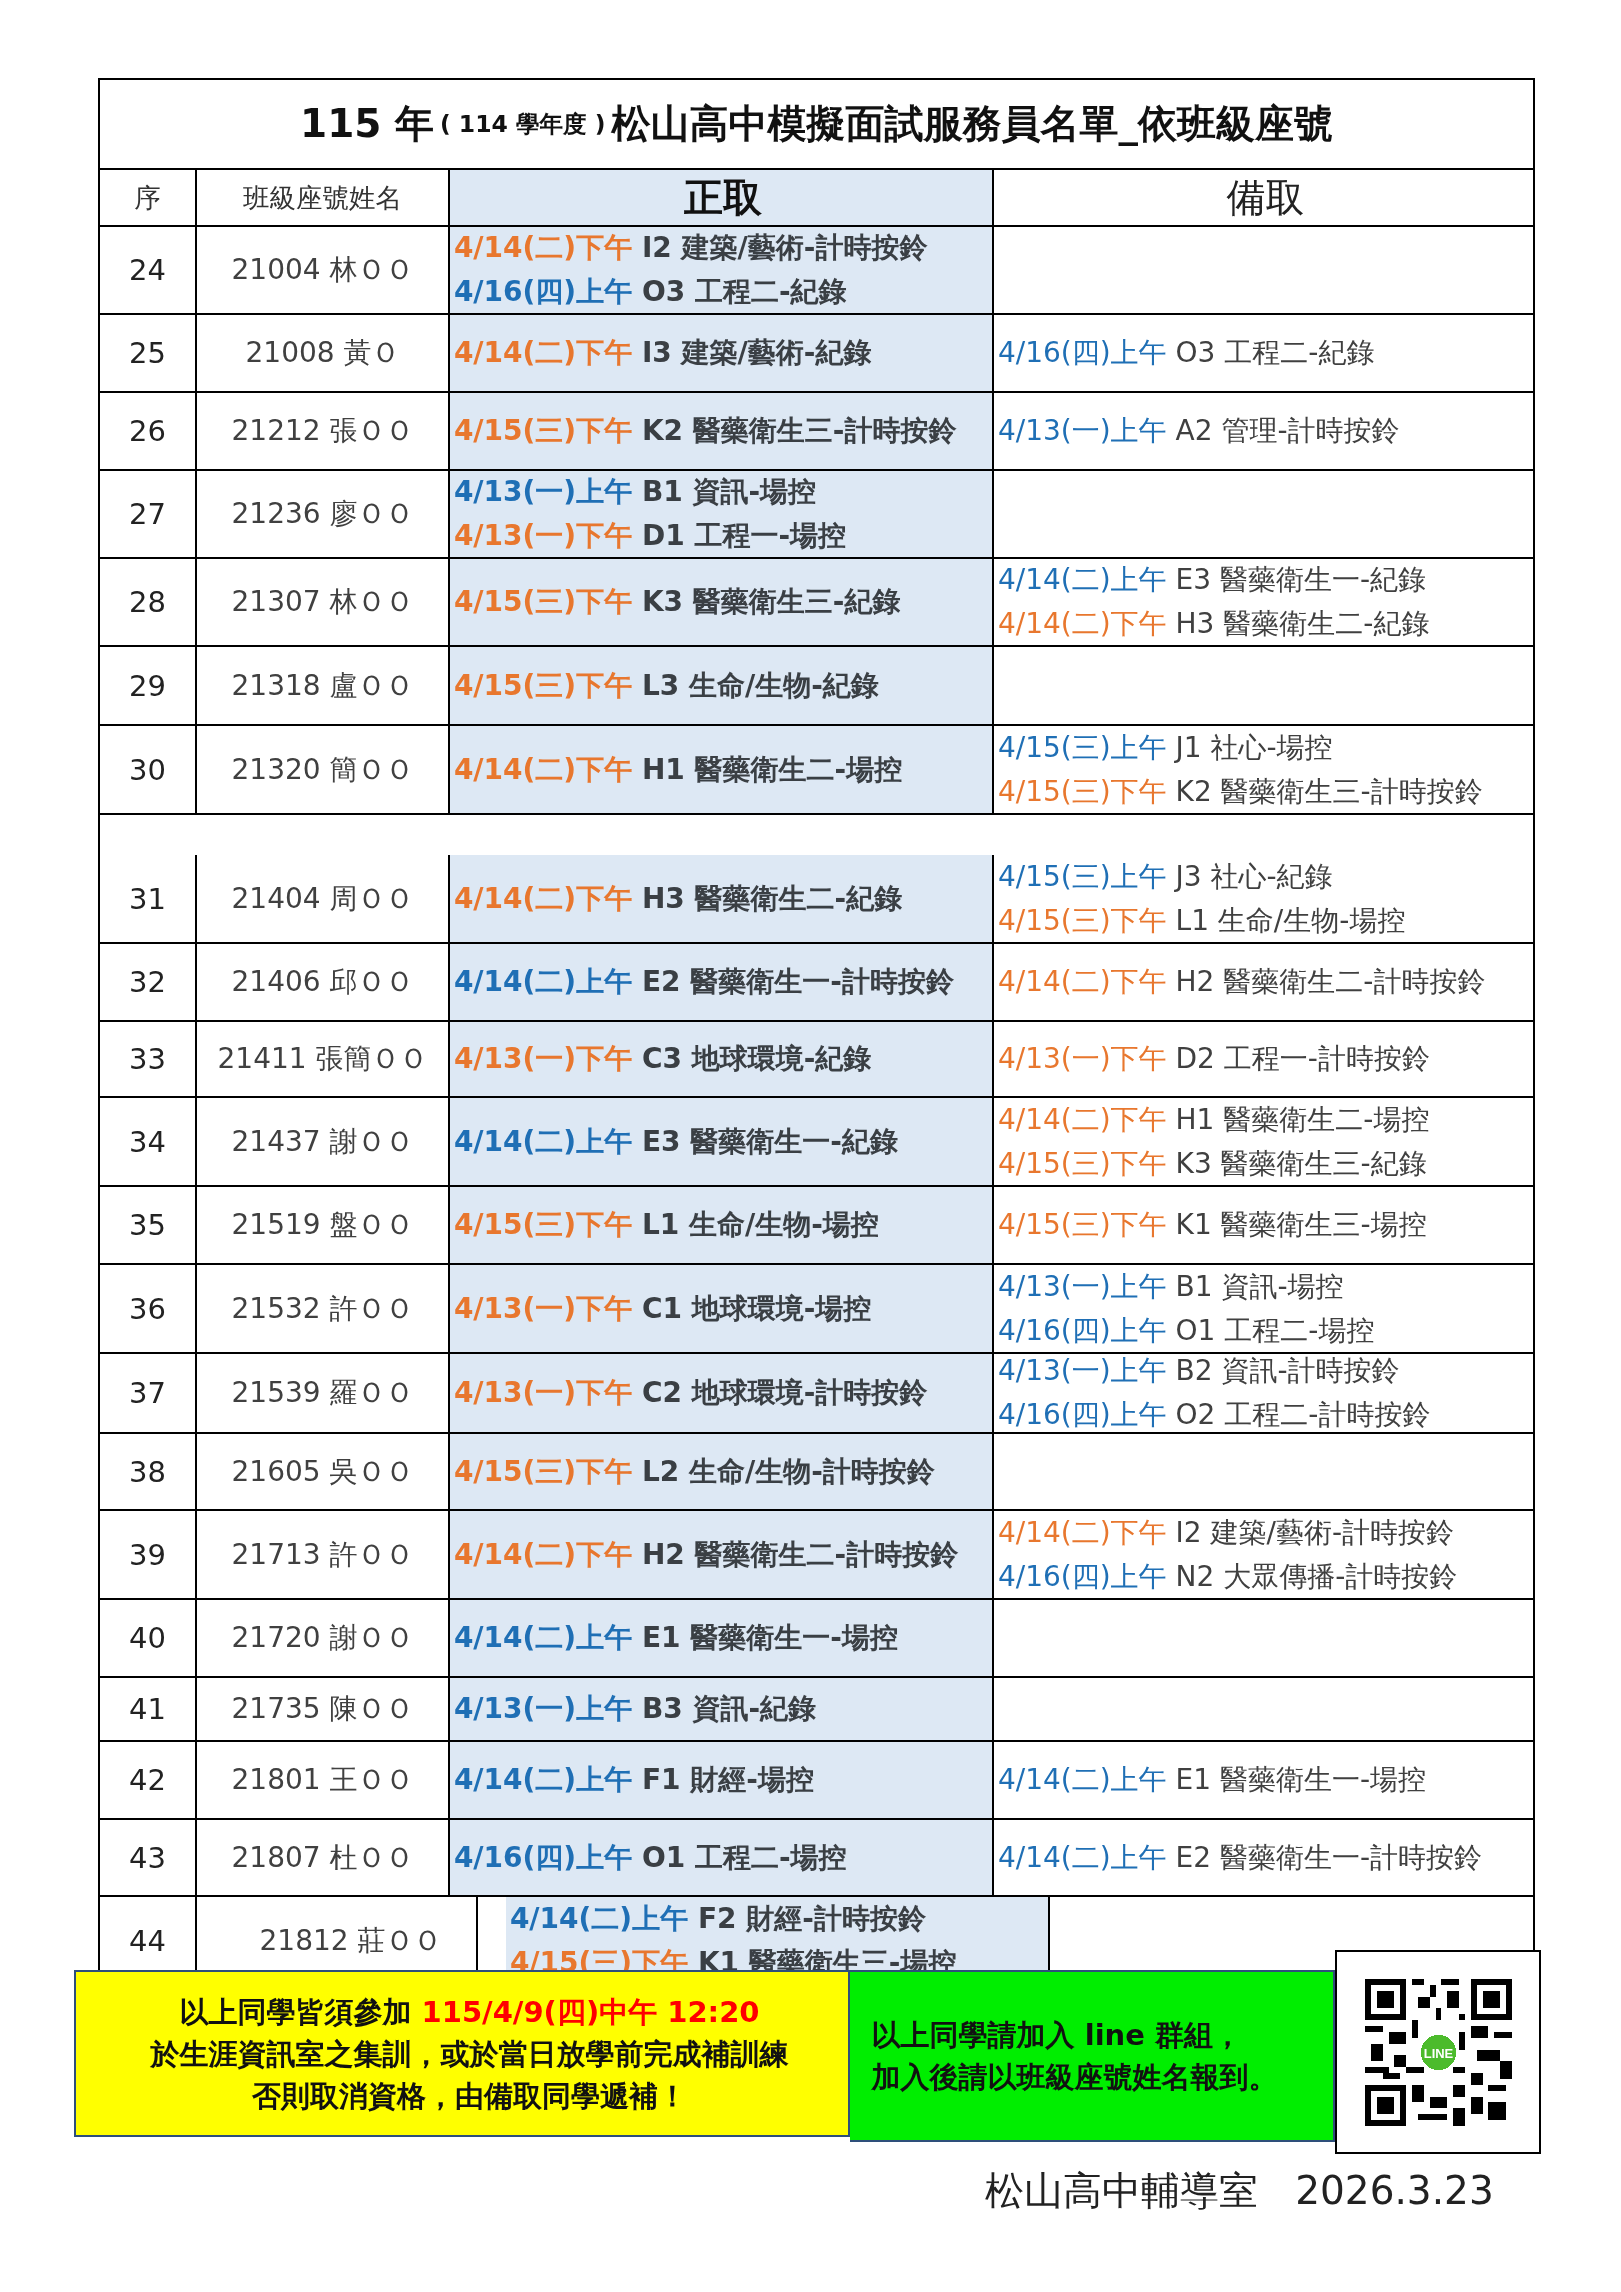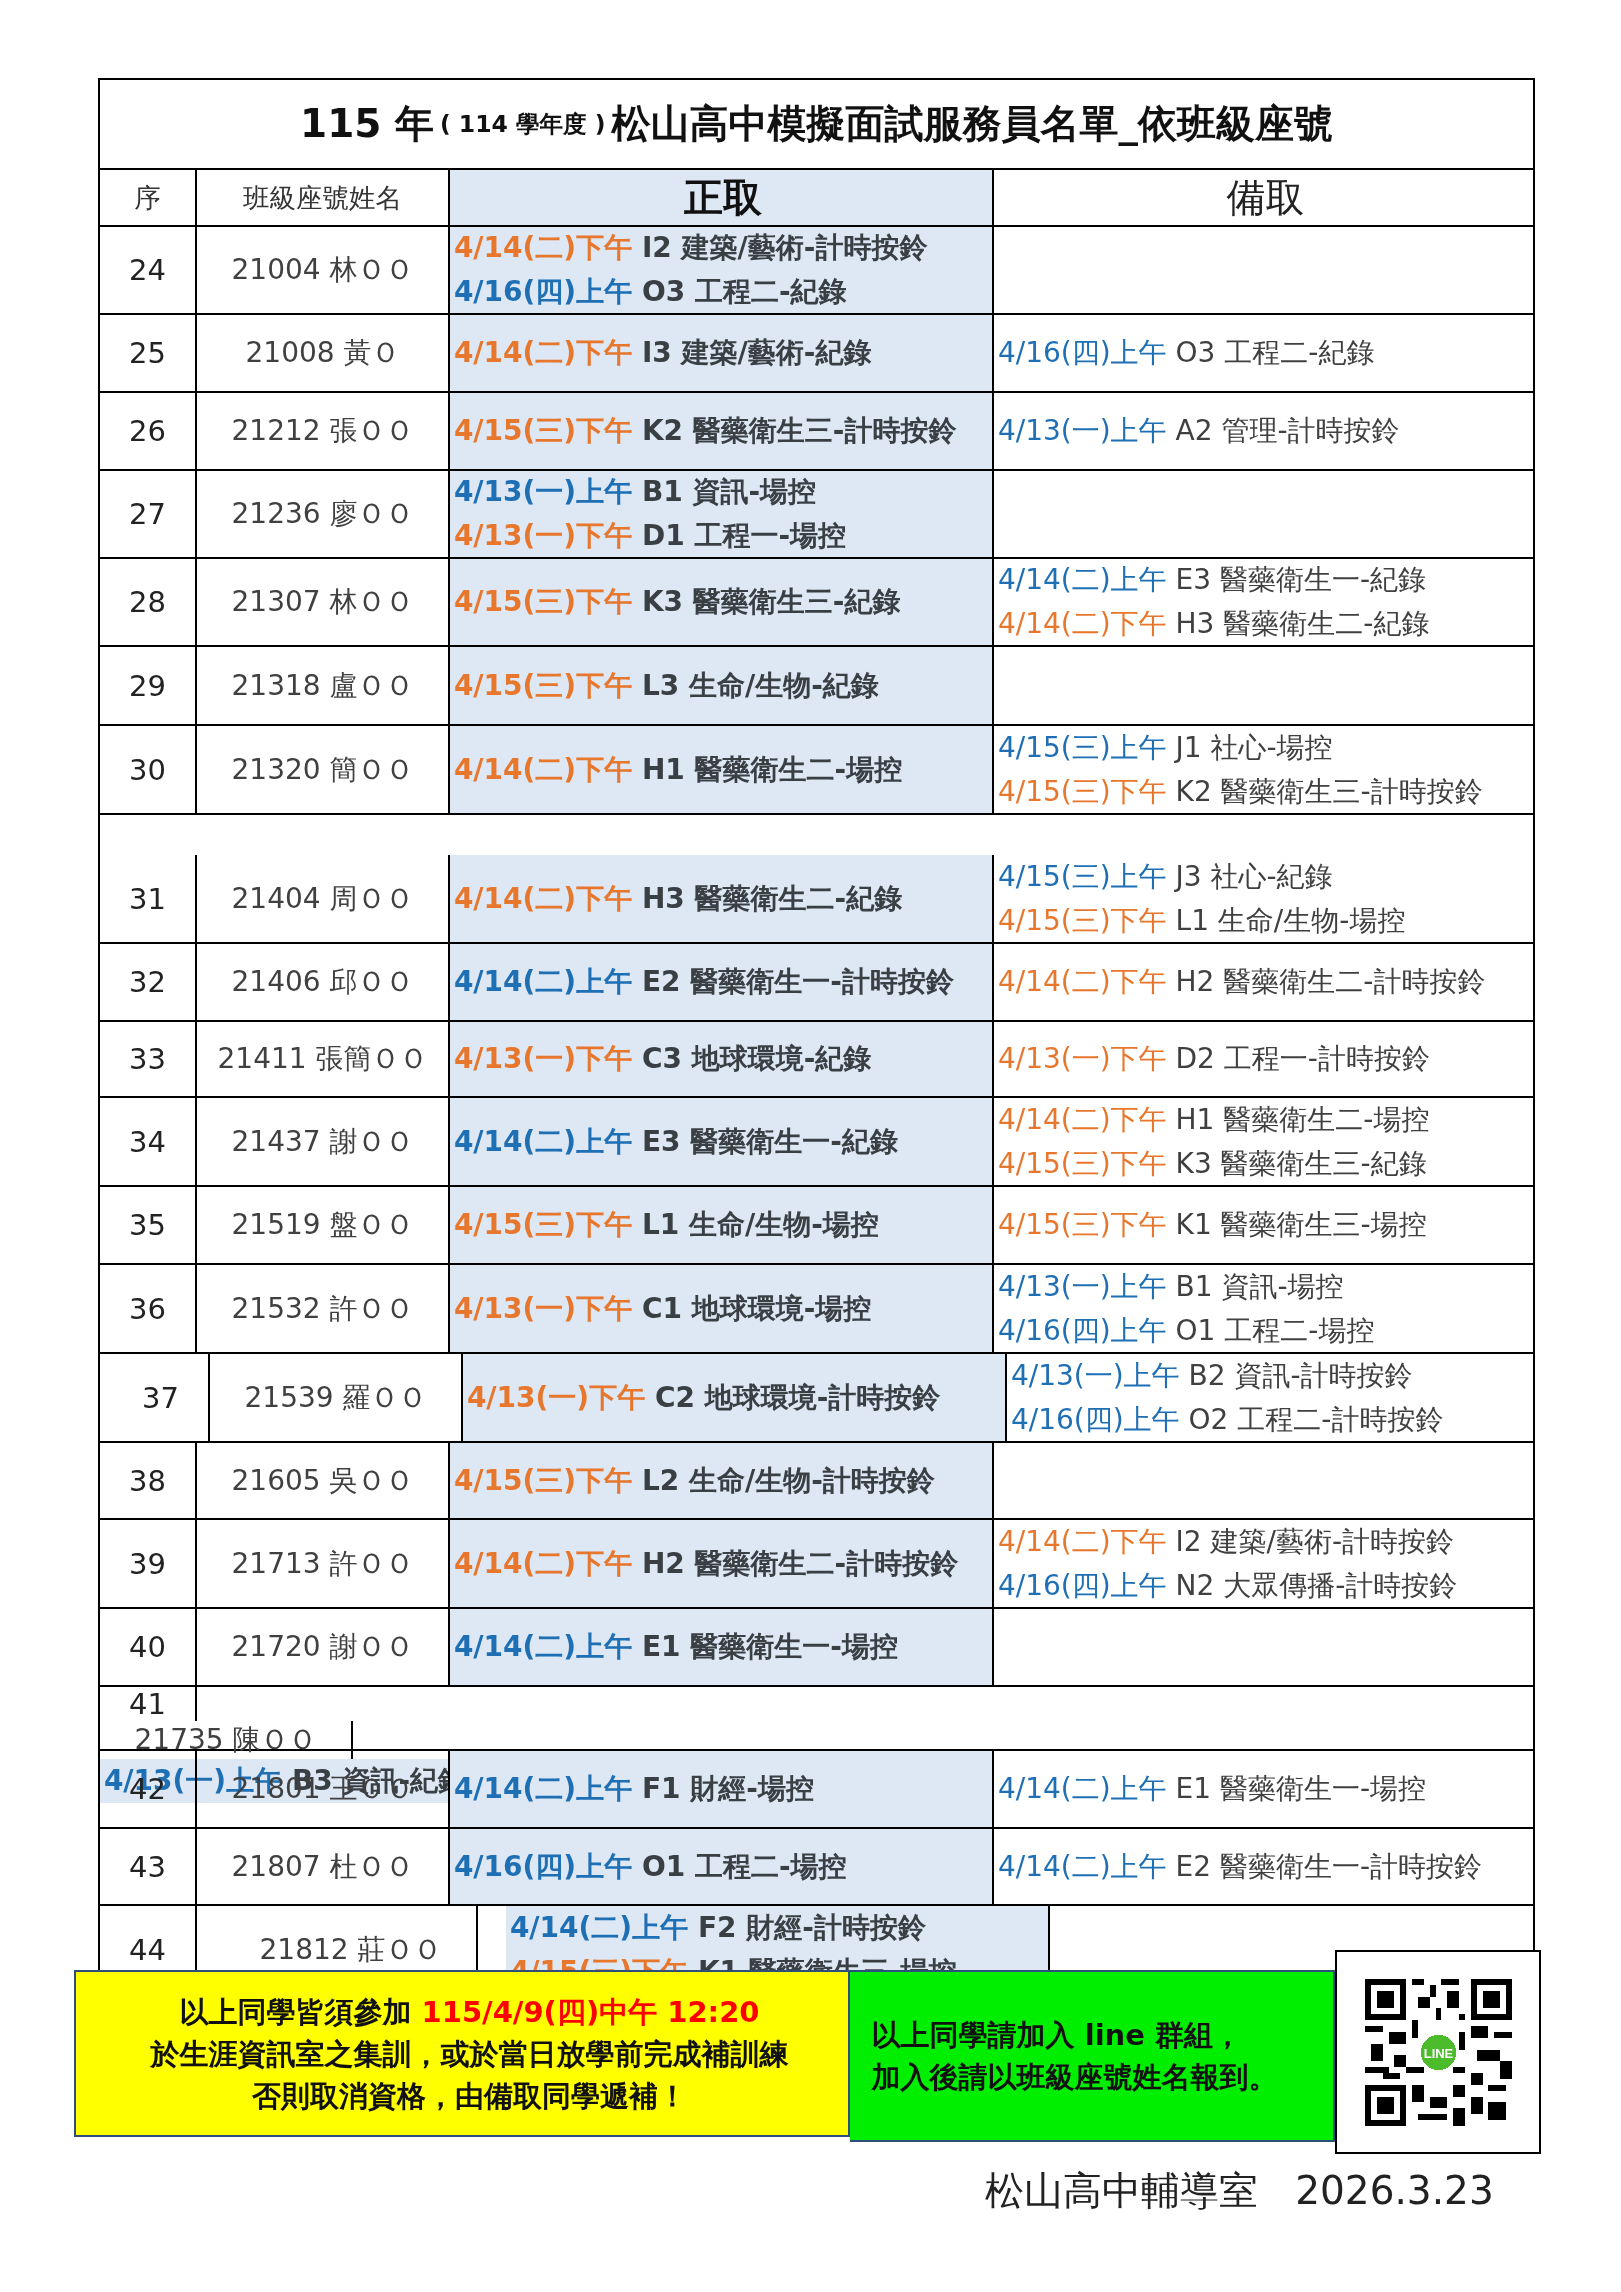--- a/index.html
+++ b/index.html
@@ -170,21 +170,21 @@
         <div class="c c1">36</div>
         <div class="c c2">21532 許ＯＯ</div>
         <div class="c c3 cc3">
           <div class="entry"><span class="d-pm">4/13(一)下午</span><span class="job"> C1 地球環境-場控</span></div>
         </div>
         <div class="c c4">
           <div class="entry"><span class="d-am">4/13(一)上午</span><span class="job"> B1 資訊-場控</span></div>
           <div class="entry"><span class="d-am">4/16(四)上午</span><span class="job"> O1 工程二-場控</span></div>
         </div>
       </div>
-      <div class="row" style="height: 89px; padding-left: 13px;">
+      <div class="row" style="height: 80px;">
         <div class="c c1">37</div>
         <div class="c c2">21539 羅ＯＯ</div>
         <div class="c c3 cc3">
           <div class="entry"><span class="d-pm">4/13(一)下午</span><span class="job"> C2 地球環境-計時按鈴</span></div>
         </div>
         <div class="c c4">
           <div class="entry"><span class="d-am">4/13(一)上午</span><span class="job"> B2 資訊-計時按鈴</span></div>
           <div class="entry"><span class="d-am">4/16(四)上午</span><span class="job"> O2 工程二-計時按鈴</span></div>
         </div>
       </div>
@@ -208,21 +208,21 @@
         </div>
       </div>
       <div class="row" style="height: 78px;">
         <div class="c c1">40</div>
         <div class="c c2">21720 謝ＯＯ</div>
         <div class="c c3 cc3">
           <div class="entry"><span class="d-am">4/14(二)上午</span><span class="job"> E1 醫藥衛生一-場控</span></div>
         </div>
         <div class="c c4"></div>
       </div>
-      <div class="row" style="height: 64px; flex-direction: column;">
+      <div class="row" style="height: 64px;">
         <div class="c c1">41</div>
         <div class="c c2">21735 陳ＯＯ</div>
         <div class="c c3 cc3">
           <div class="entry"><span class="d-am">4/13(一)上午</span><span class="job"> B3 資訊-紀錄</span></div>
         </div>
         <div class="c c4"></div>
       </div>
       <div class="row" style="height: 78px;">
         <div class="c c1">42</div>
         <div class="c c2">21801 王ＯＯ</div>

